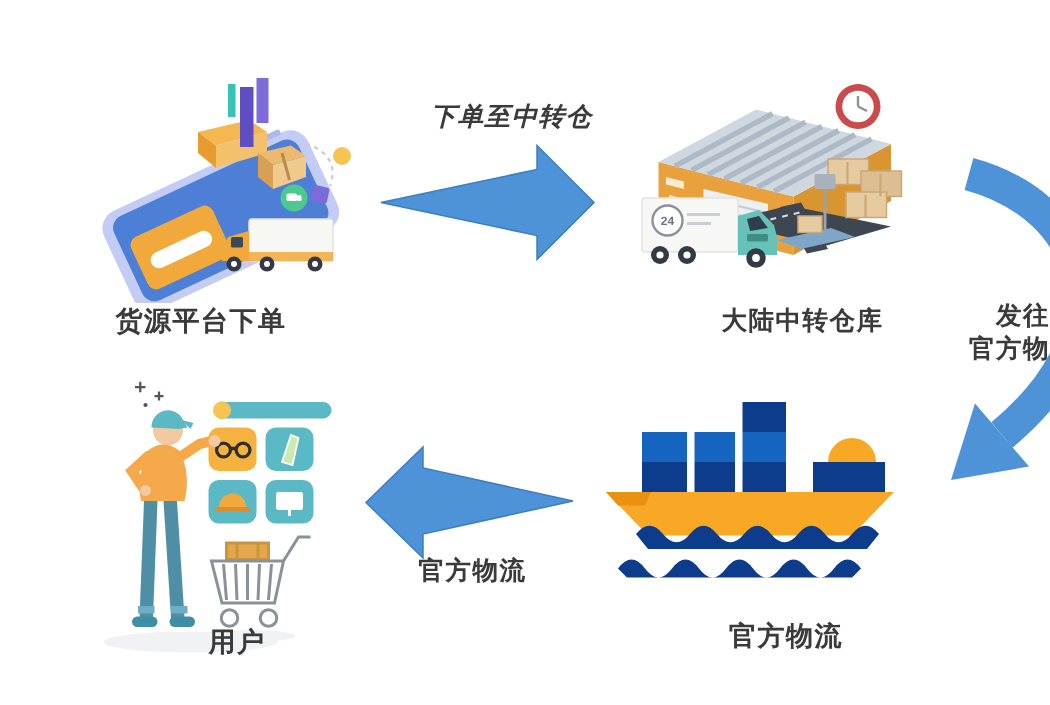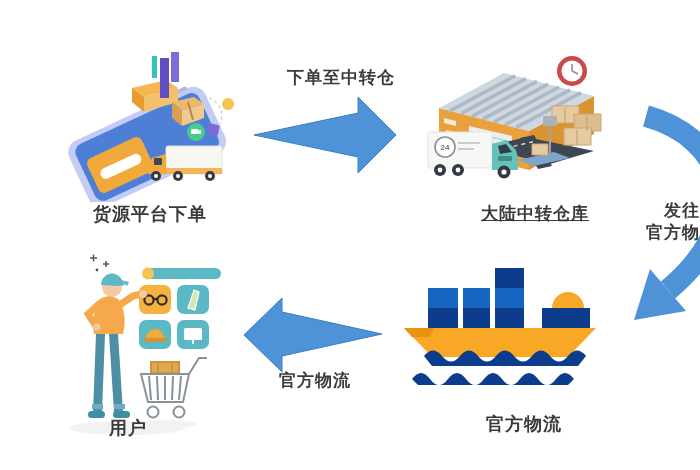--- a/index.html
+++ b/index.html
@@ -30,21 +30,21 @@
     --box-tan:#E7CBA0;
     --box-tan-dark:#C9A878;
     --road-gray:#3E4651;
   }
   *{box-sizing:border-box;margin:0;padding:0;}
   body{background:#ffffff;font-family:"Liberation Sans",sans-serif;}
   .canvas{position:relative;width:700px;height:470px;background:#ffffff;overflow:hidden;}
   .illo{position:absolute;}
   .lbl{position:absolute;color:var(--text);font-weight:700;text-align:center;letter-spacing:1px;}
   .lbl-node{font-size:18px;}
-  .lbl-sub{font-size:17px;line-height:21px;text-decoration:underline;}
+  .lbl-sub{font-size:17px;line-height:21px;}
   .lbl-arrow{font-size:17px;line-height:22px;}
   .c-arrow{fill:var(--arrow-blue);stroke:var(--arrow-blue-edge);stroke-width:1;}
   .c-curve{fill:none;stroke:var(--arrow-blue);stroke-width:22;}
   .c-curvehead{fill:var(--arrow-blue);}
   svg{display:block;}
   .logo24{font-family:"Liberation Sans",sans-serif;font-size:8px;font-weight:700;fill:#6B7280;}
 </style>
 </head>
 <body>
 
@@ -94,21 +94,21 @@
       <rect x="2" y="12" width="8" height="7" rx="1" fill="#3A4A5A"></rect>
       <circle cx="4" cy="30" r="5" fill="#333A45"></circle>
         <circle cx="4" cy="30" r="2" fill="#ffffff"></circle>
       <circle cx="26" cy="30" r="5" fill="#333A45"></circle>
         <circle cx="26" cy="30" r="2" fill="#ffffff"></circle>
       <circle cx="58" cy="30" r="5" fill="#333A45"></circle>
         <circle cx="58" cy="30" r="2" fill="#ffffff"></circle>
     </g>
   </svg>
 
-  <div class="lbl lbl-arrow" style="left:271px;top:67px;width:140px;">下单至中转仓</div>
+  <div class="lbl lbl-arrow" style="left:271px;top:67px;width:140px;font-style:italic;">下单至中转仓</div>
   <svg class="illo" style="left:252px;top:95px;" width="148" height="80" viewBox="0 0 148 80">
     <polygon class="c-arrow" points="2,40 106,18 106,2 144,40 106,78 106,62"></polygon>
   </svg>
 
   <svg class="illo" style="left:424px;top:48px;" width="180" height="138" viewBox="0 0 180 138">
     <g>
 
       <polygon points="15,60 105,83 105,122 15,99" fill="var(--wall-orange)"></polygon>
       <polygon points="105,83 170,48 170,86 105,122" fill="var(--wall-orange-dark)"></polygon>
 
@@ -181,21 +181,21 @@
 
   <svg class="illo" style="left:600px;top:90px;" width="100" height="245" viewBox="600 90 100 245">
     <path class="c-curve" d="M646,116 C726,138 754,218 668,290"></path>
     <polygon class="c-curvehead" points="634,320 650,269 686,311"></polygon>
   </svg>
   <div class="lbl lbl-arrow" style="left:645px;top:200px;width:74px;">
     <div>发往</div>
     <div>官方物流</div>
   </div>
 
-  <div class="lbl lbl-node" style="left:80px;top:202px;width:140px;">货源平台下单</div>
+  <div class="lbl lbl-node" style="left:64px;top:202px;width:140px;">货源平台下单</div>
   <div class="lbl lbl-sub" style="left:455px;top:203px;width:160px;">
     <div>大陆中转仓库</div>
   </div>
 
   <svg class="illo" style="left:400px;top:260px;" width="200" height="132" viewBox="0 0 200 132">
     <g>
       <rect x="28" y="28" width="30" height="20" fill="var(--container-blue)"></rect>
       <rect x="28" y="48" width="30" height="20" fill="var(--navy)"></rect>
       <rect x="63" y="28" width="27" height="20" fill="var(--container-blue)"></rect>
       <rect x="63" y="48" width="27" height="20" fill="var(--navy)"></rect>
@@ -291,15 +291,15 @@
       <line x1="118" y1="126" x2="117" y2="150"></line>
       <line x1="126" y1="126" x2="124" y2="150"></line>
       <path d="M134,124 L144,108 L152,108"></path>
       <circle cx="98" cy="162" r="5.5"></circle>
       <circle cx="124" cy="162" r="5.5"></circle>
       <ellipse cx="112" cy="174" rx="30" ry="4" fill="#F0F2F4" stroke="none"></ellipse>
     </g>
   </svg>
 
   <div class="lbl lbl-node" style="left:449px;top:412px;width:150px;">官方物流</div>
-  <div class="lbl lbl-node" style="left:58px;top:416px;width:140px;">用户</div>
+  <div class="lbl lbl-node" style="left:88px;top:416px;width:140px;">用户</div>
 
 </div>
 
 </body></html>

